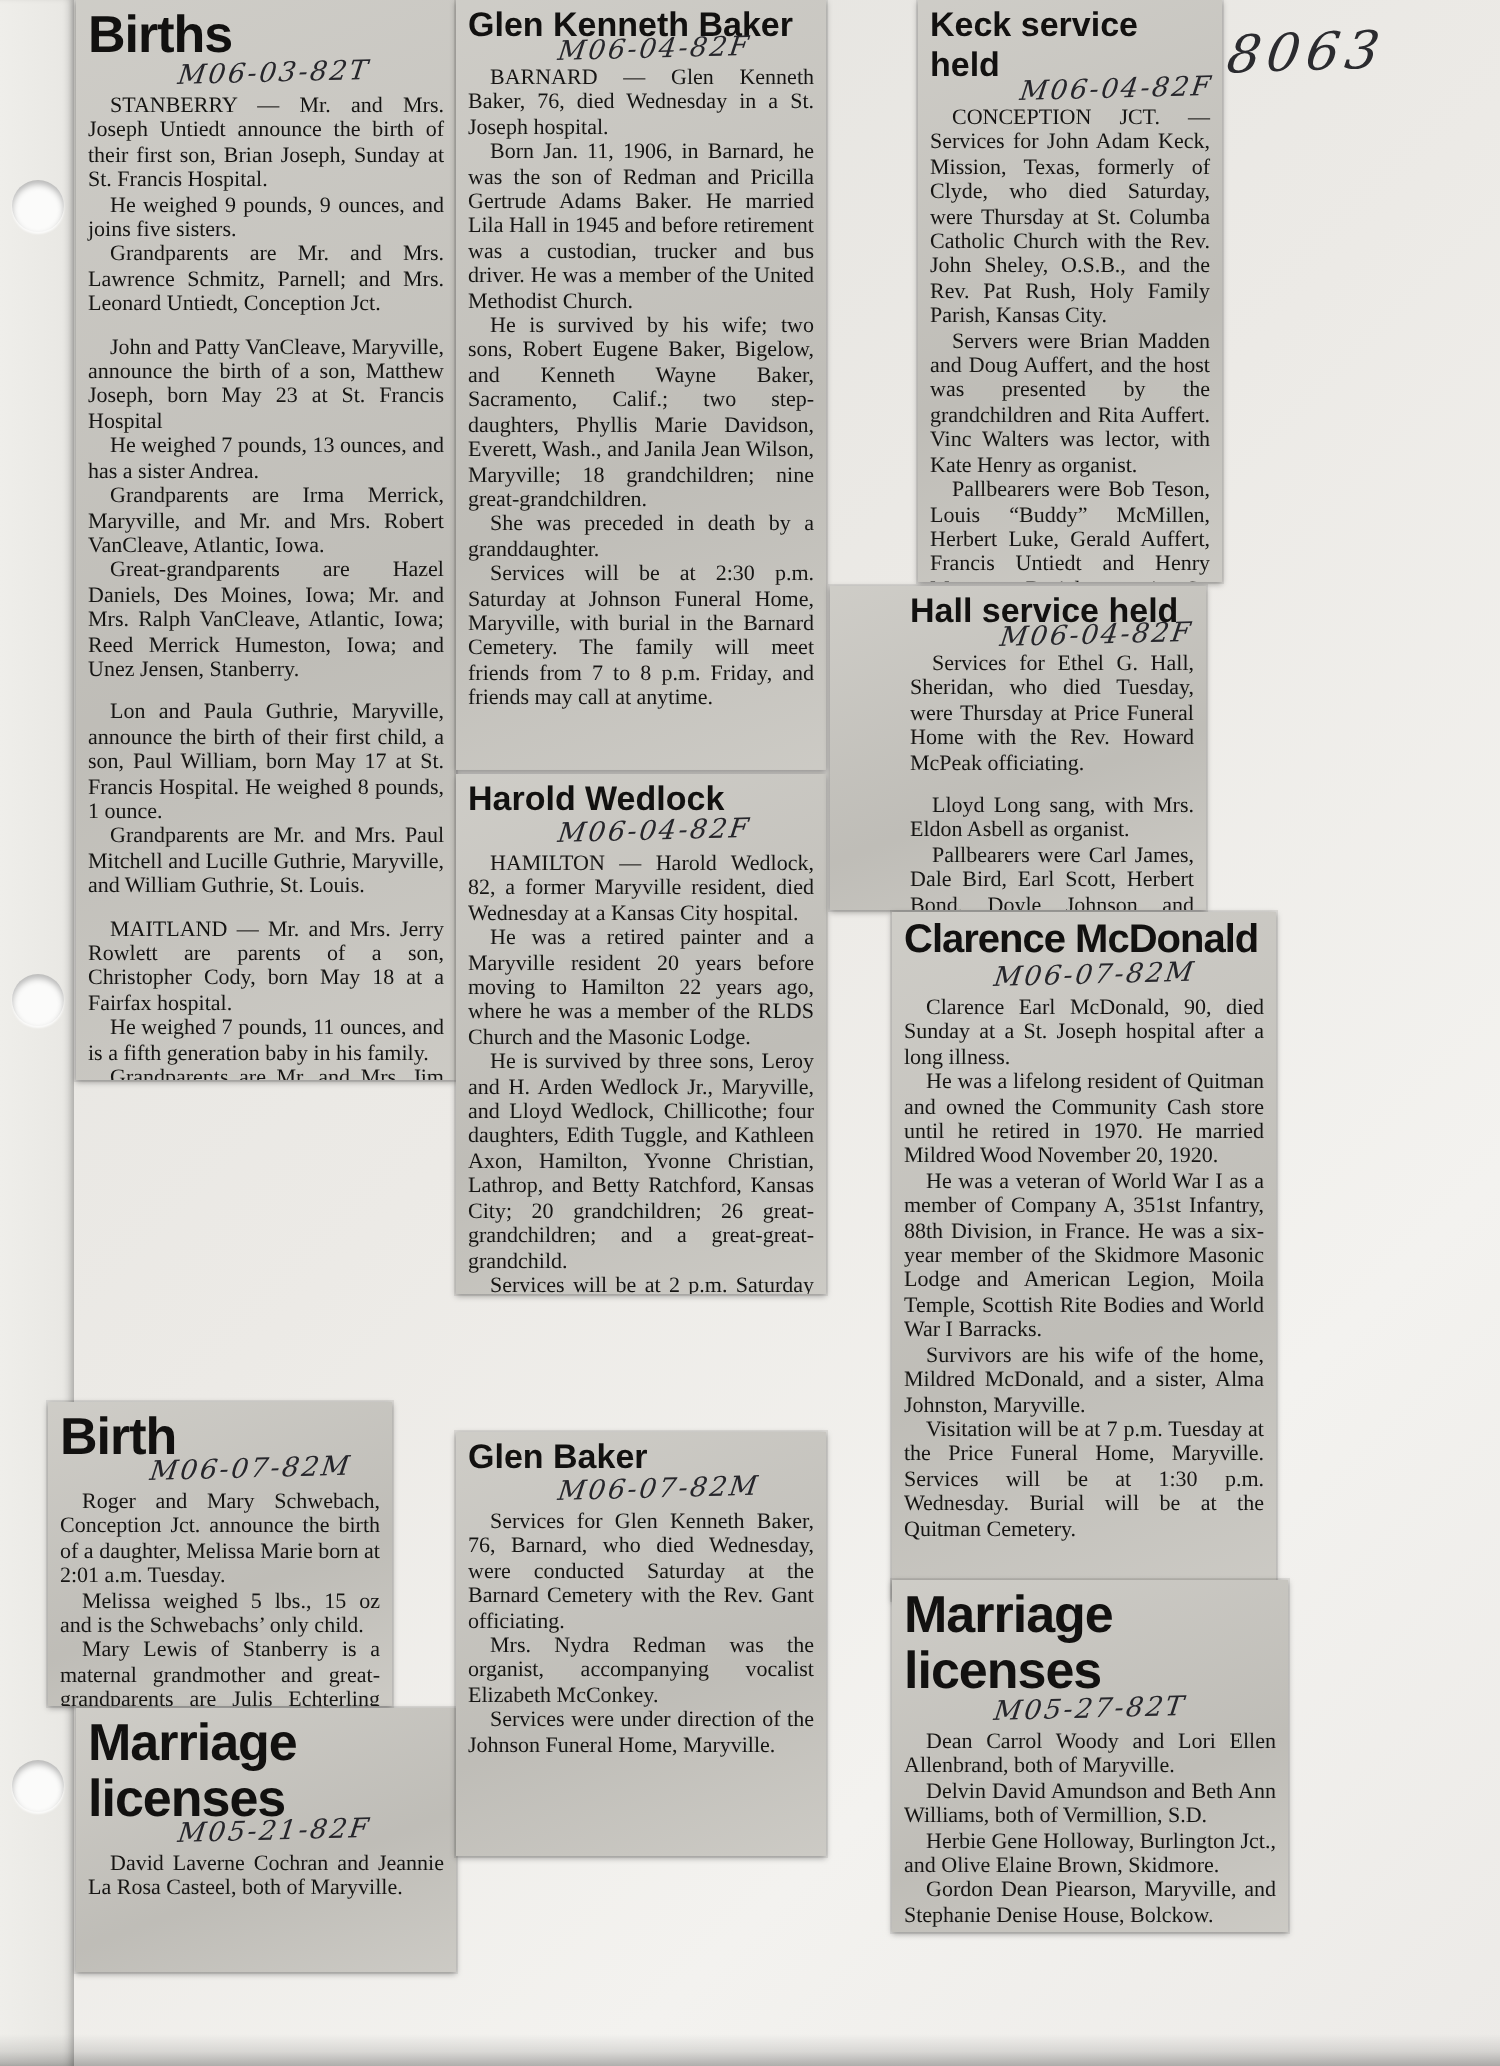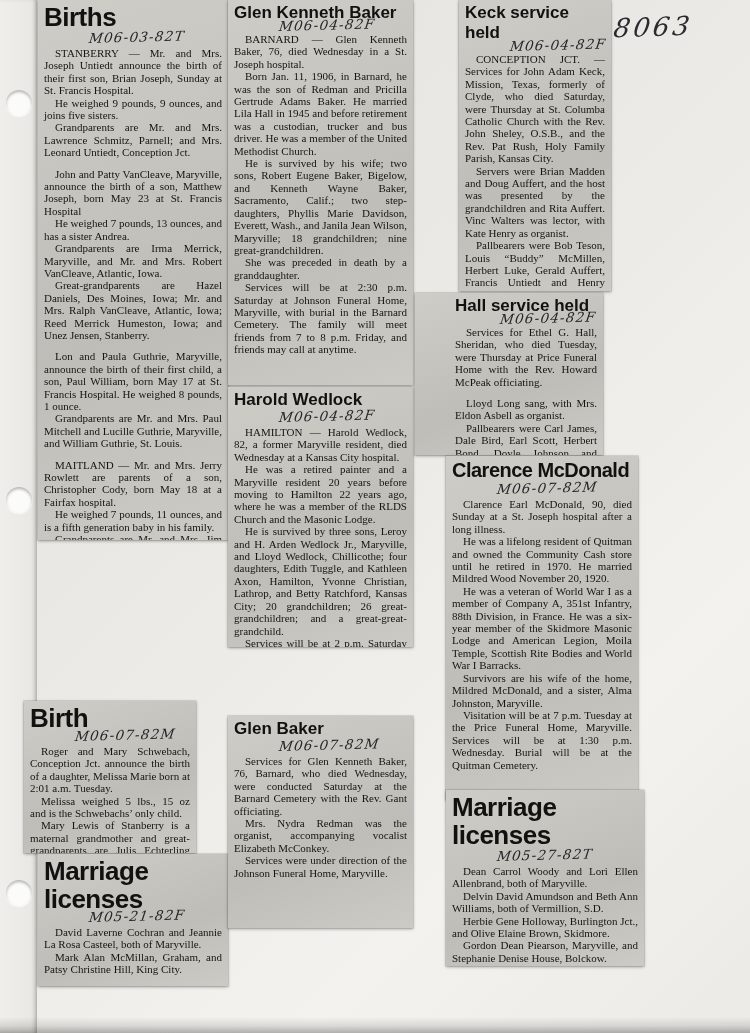--- a/index.html
+++ b/index.html
@@ -106,21 +106,20 @@
         <p>Melissa weighed 5 lbs., 15 oz and is the Schwebachs’ only child.</p>
         <p>Mary Lewis of Stanberry is a maternal grandmother and great-grandparents are Julis Echterling and Bena and Annay Kohlleppel.</p>
       </div>
   </article>
 
   <article class="clipping" id="c2">
     <h1 class="headline xl">Marriage licenses</h1>
     <div class="annotation">M05-21-82F</div>
     <div class="body">
         <p>David Laverne Cochran and Jeannie La Rosa Casteel, both of Maryville.</p>
-        <p>Mark Alan McMillan, Graham, and Patsy Christine Hill, King City.</p>
       </div>
   </article>
 
   <article class="clipping" id="c3">
     <h1 class="headline md">Glen Kenneth Baker</h1>
     <div class="annotation">M06-04-82F</div>
     <div class="body">
         <p>BARNARD — Glen Kenneth Baker, 76, died Wednesday in a St. Joseph hospital.</p>
         <p>Born Jan. 11, 1906, in Barnard, he was the son of Redman and Pricilla Gertrude Adams Baker. He married Lila Hall in 1945 and before retirement was a custodian, trucker and bus driver. He was a member of the United Methodist Church.</p>
         <p>He is survived by his wife; two sons, Robert Eugene Baker, Bigelow, and Kenneth Wayne Baker, Sacramento, Calif.; two step-daughters, Phyllis Marie Davidson, Everett, Wash., and Janila Jean Wilson, Maryville; 18 grandchildren; nine great-grandchildren.</p>

